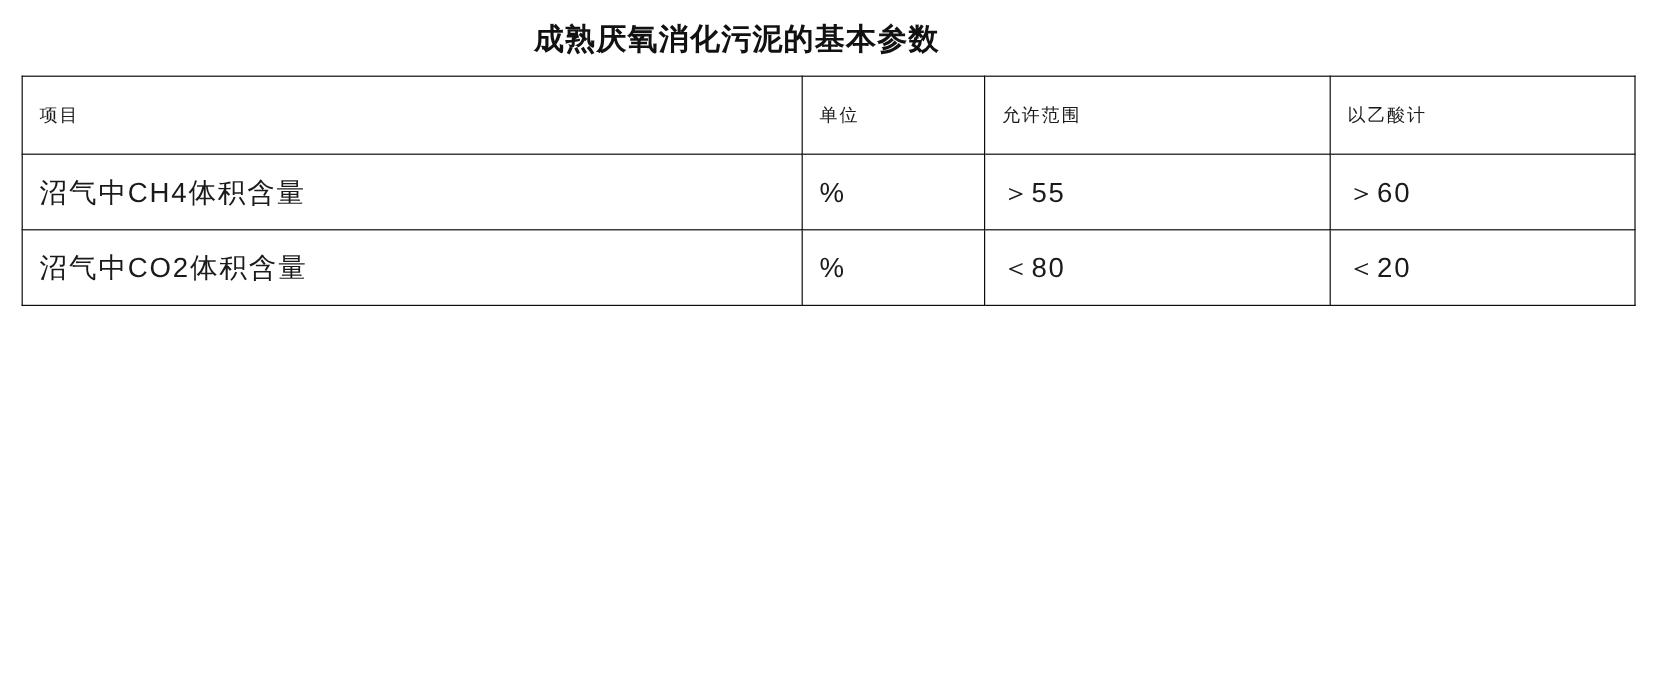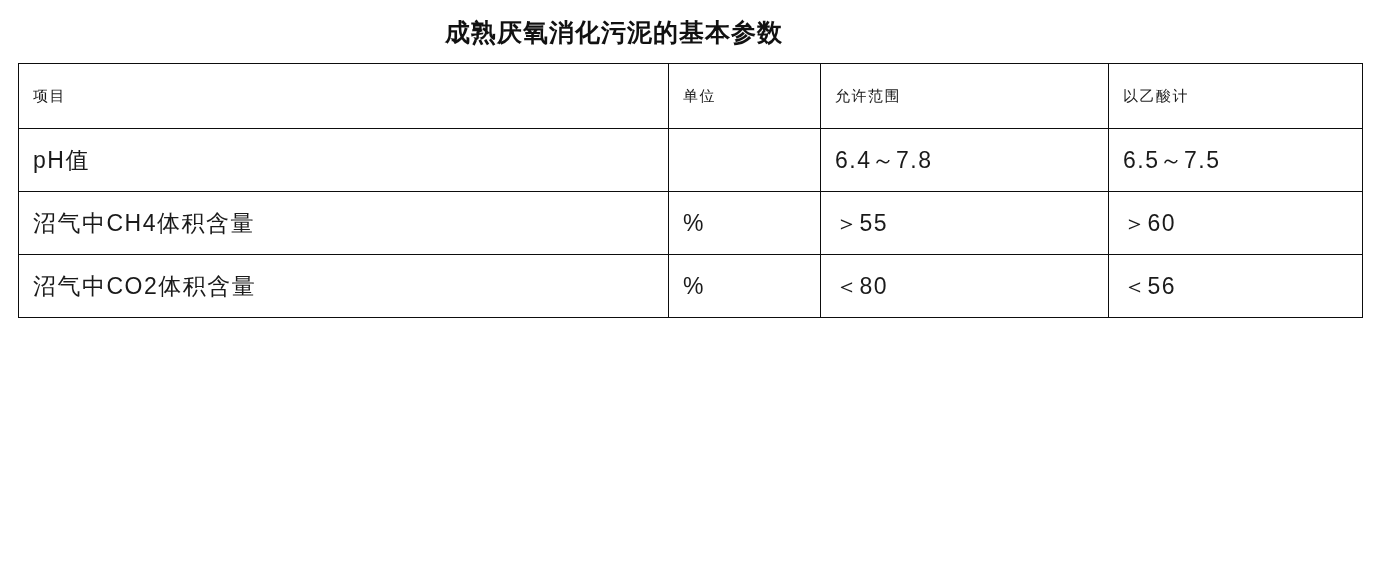--- a/index.html
+++ b/index.html
@@ -82,41 +82,35 @@
           <col class="c3">
       </colgroup>
       <tbody>
         <tr class="header-row">
           <td>项目</td>
           <td>单位</td>
           <td>允许范围</td>
           <td>以乙酸计</td>
         </tr>
 
-        <tr>
-          <td>pH值</td>
-          <td></td>
-          <td class="num">6.4～7.8</td>
-          <td class="num">6.5～7.5</td>
-        </tr>
 
 
 
 
 
         <tr>
           <td>沼气中CH4体积含量</td>
           <td>%</td>
           <td class="num num-center-pad">＞55</td>
           <td class="num num-center-pad">＞60</td>
         </tr>
 
         <tr>
           <td>沼气中CO2体积含量</td>
           <td>%</td>
           <td class="num num-center-pad">＜80</td>
-          <td class="num num-center-pad">＜56</td>
+          <td class="num num-center-pad">＜20</td>
         </tr>
       </tbody>
     </table>
   </div>
 
 </div>
 
 </body></html>

